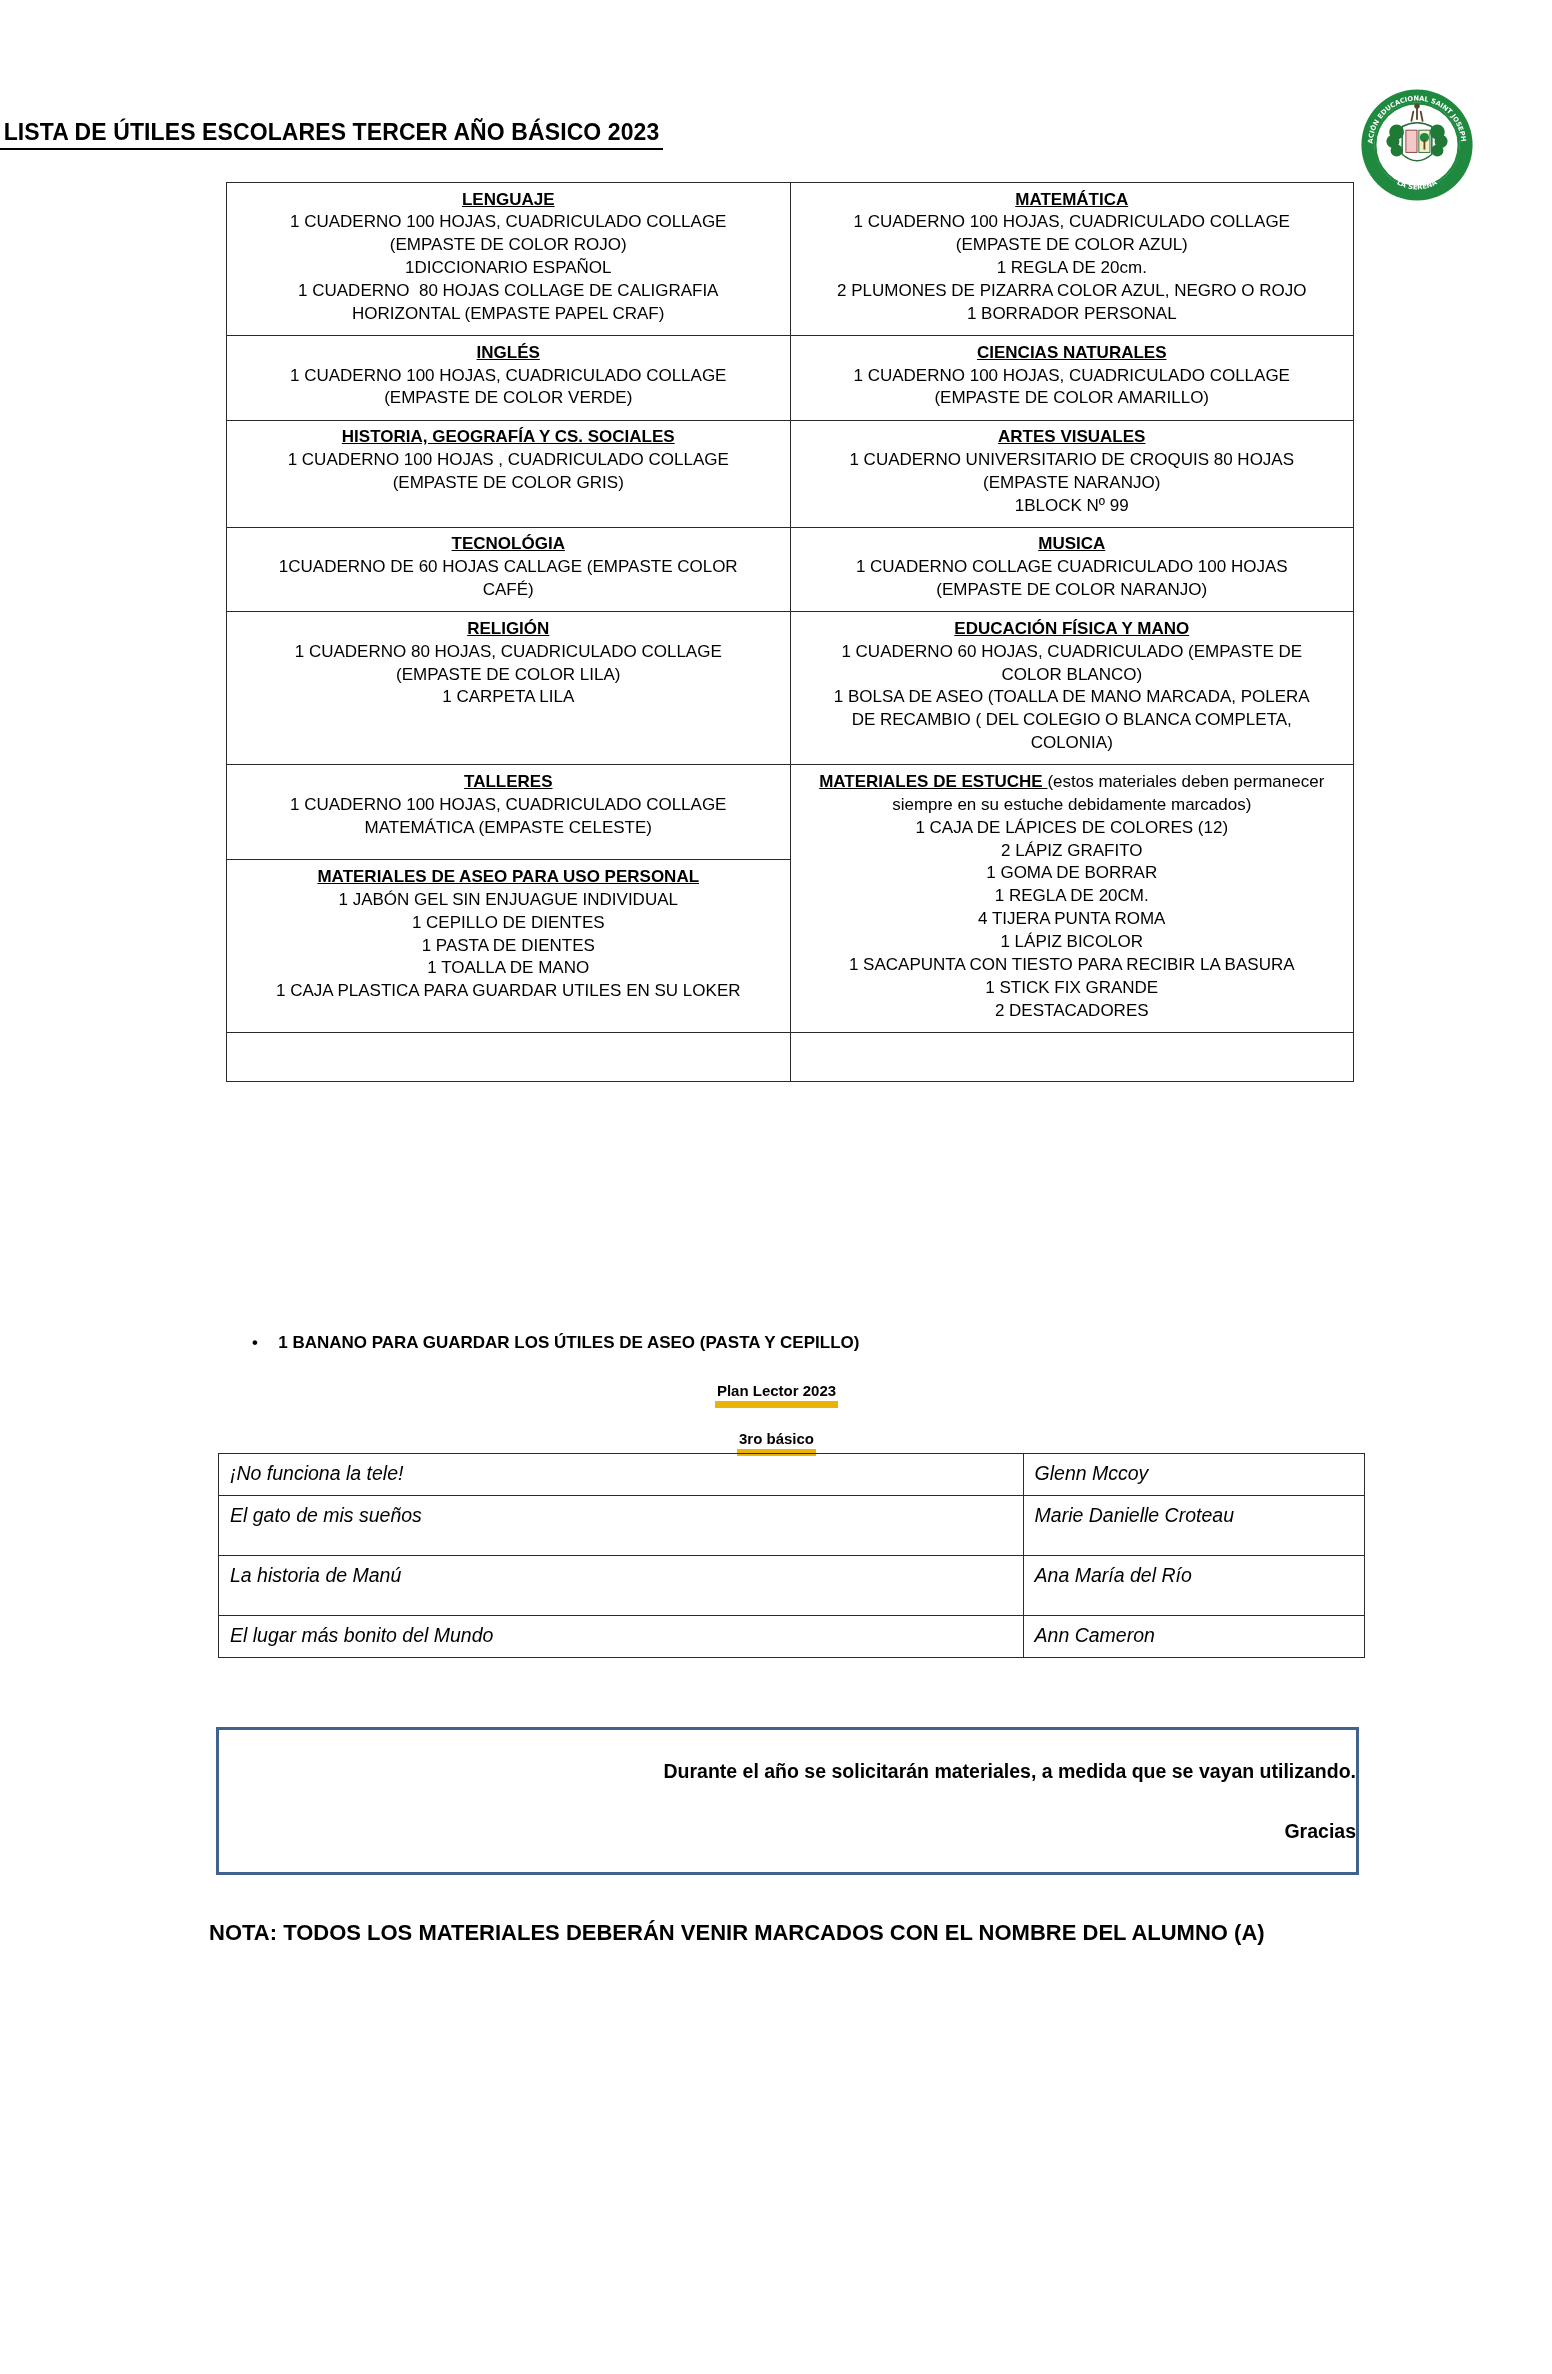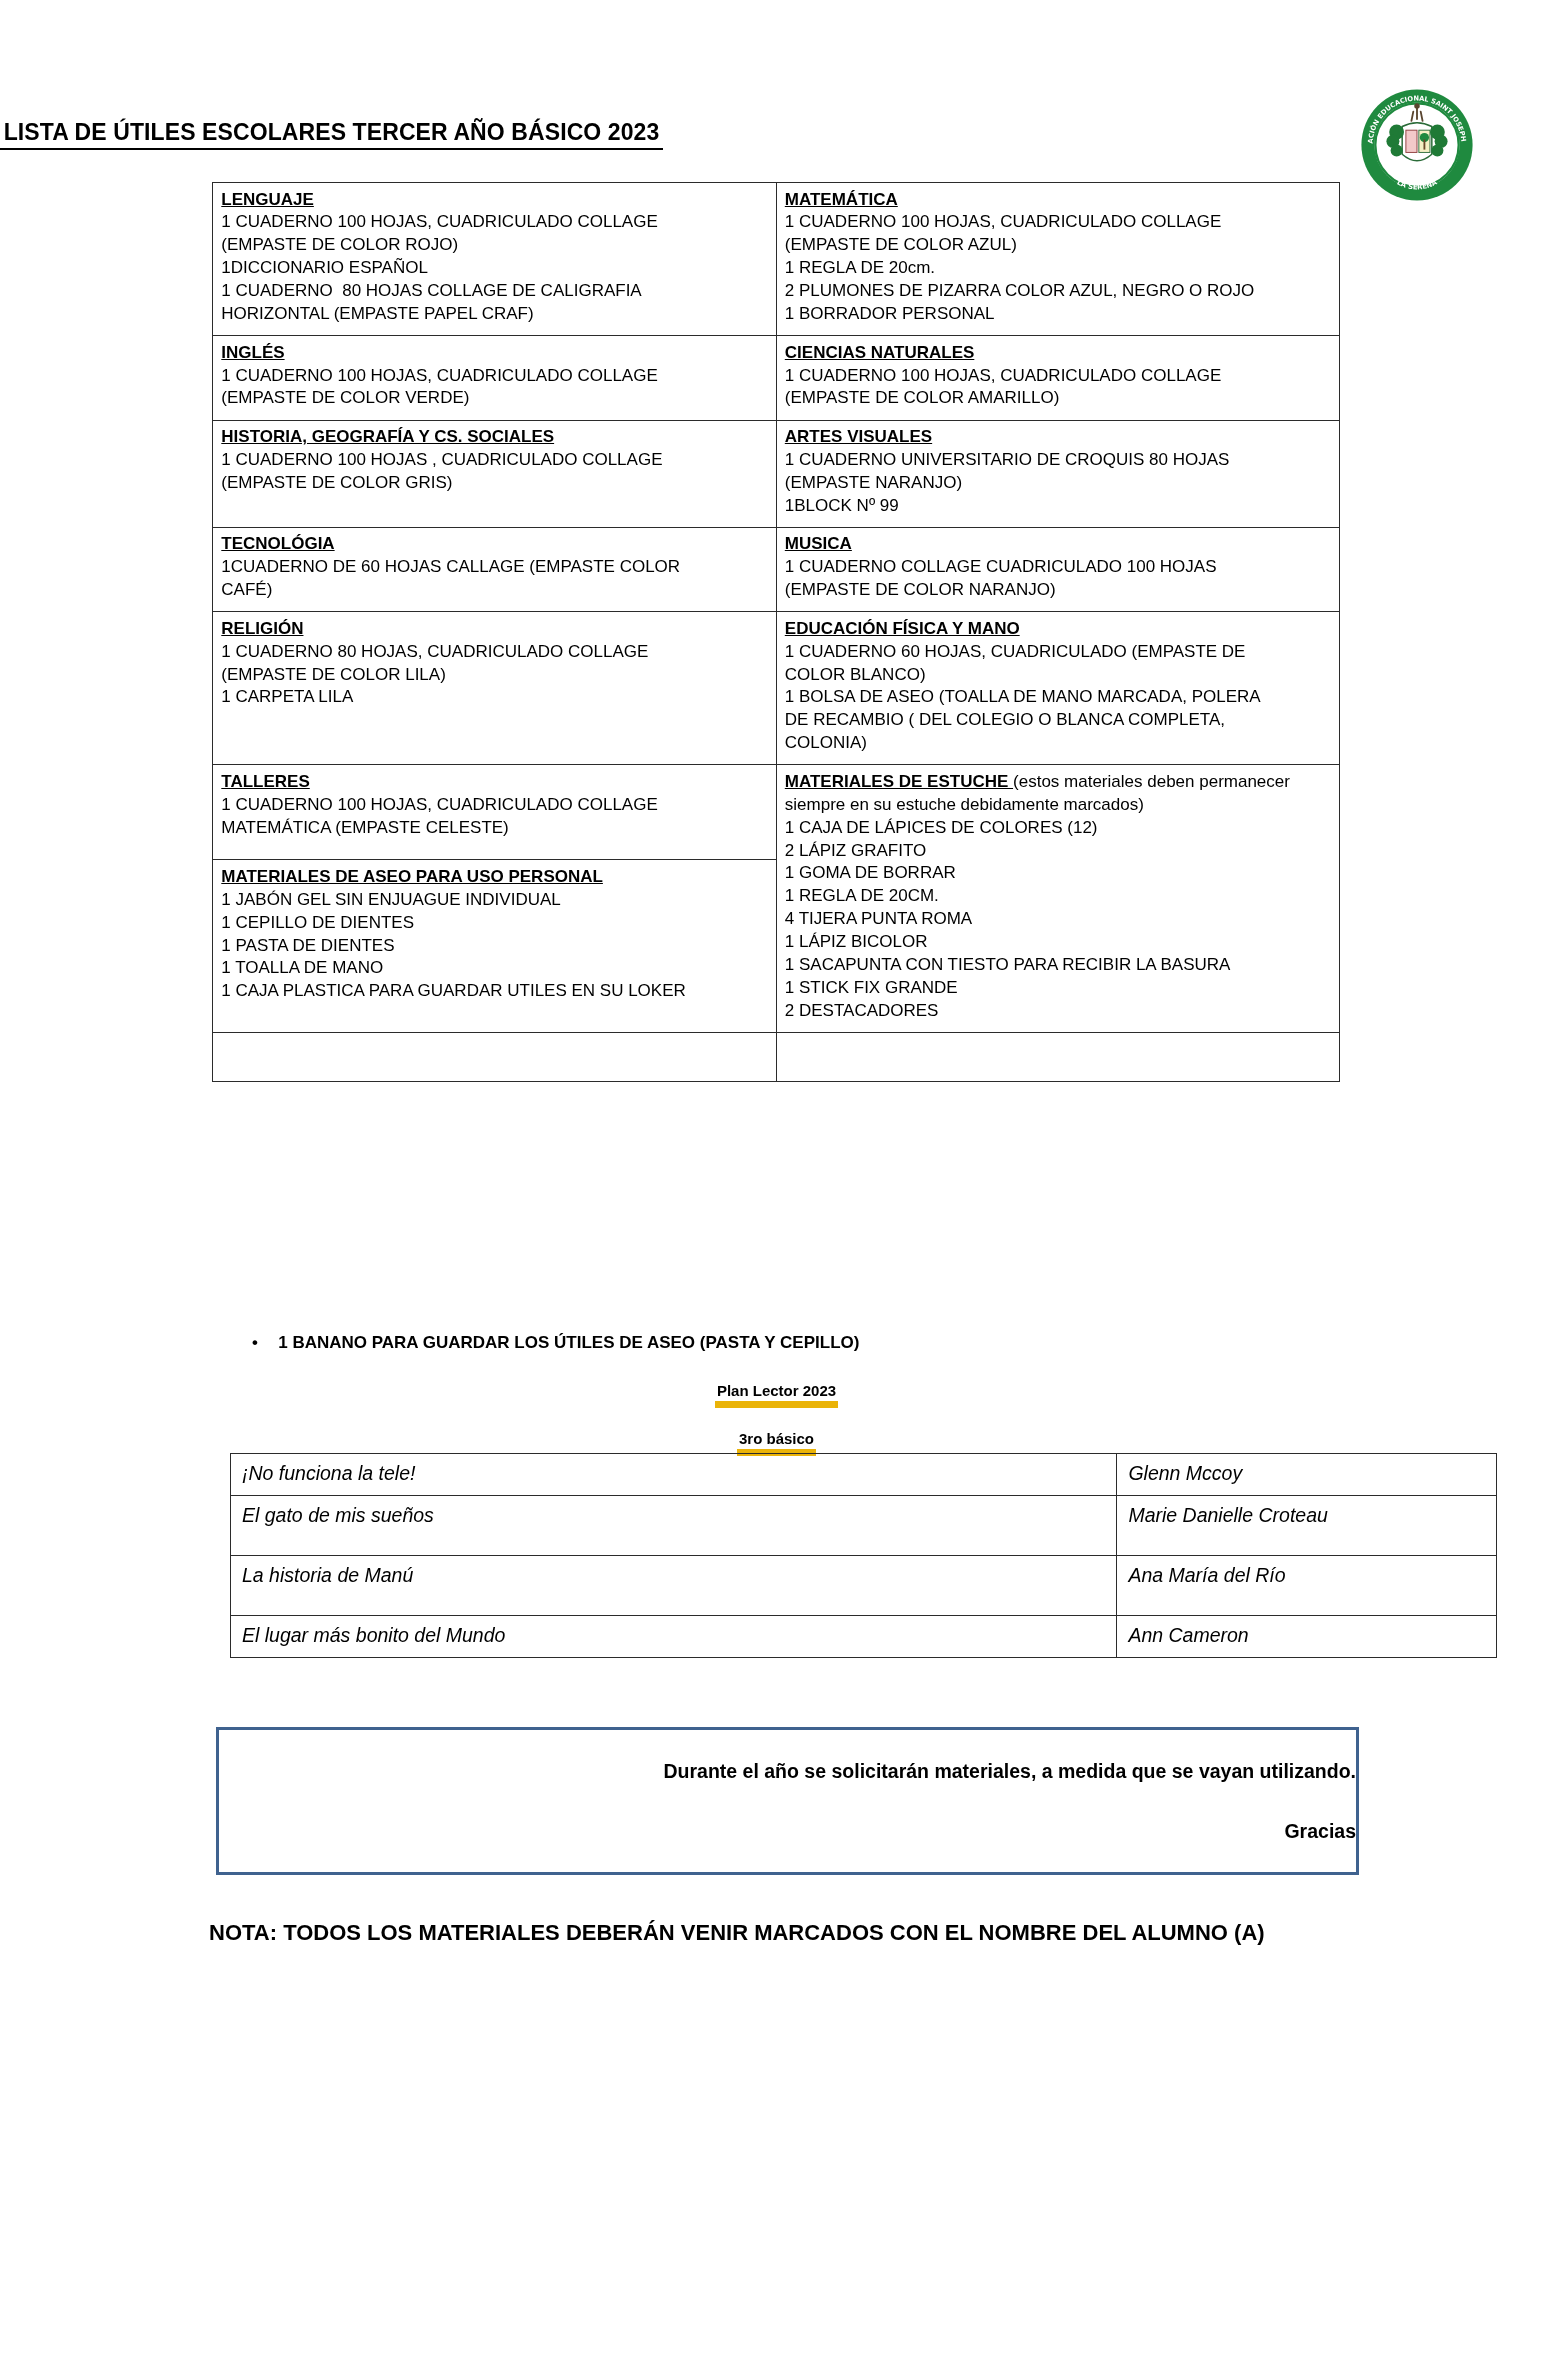--- a/index.html
+++ b/index.html
@@ -47,24 +47,25 @@
     left: 1354px;
     width: 126px;
     height: 126px;
   }
   .logo svg { display: block; }
 
   
   .supplies-table {
     position: absolute;
     top: 182px;
-    left: 212px;
+    left: 226px;
     width: 1128px;
     border-collapse: collapse;
     table-layout: fixed;
+    text-align: center;
   }
   .supplies-table td {
     border: 1.5px solid #2b2b2b;
     vertical-align: top;
     padding: 5.6px 8.3px 9.3px 8.3px;
     font-size: 17px;
     line-height: 1.345;
     width: 50%;
   }
   .sec-title {
@@ -112,24 +113,23 @@
     line-height: 1.32;
     padding: 0 1.9px;
   }
   .plan-heading .ln2 { margin-top: 21px; }
 
   
   .books-table {
     position: absolute;
     top: 1453px;
     left: 218px;
-    width: 1267px;
+    width: 1147px;
     border-collapse: collapse;
     table-layout: fixed;
-    margin-left: 12px;
   }
   .books-table td {
     border: 1.5px solid #2b2b2b;
     font-style: italic;
     font-size: 19.5px;
     padding: 8.3px 11px 9.3px 11px;
     vertical-align: top;
   }
   .books-table td.title-col { width: 68.2%; }
   .books-table tr.tall td { padding-bottom: 28px; }

